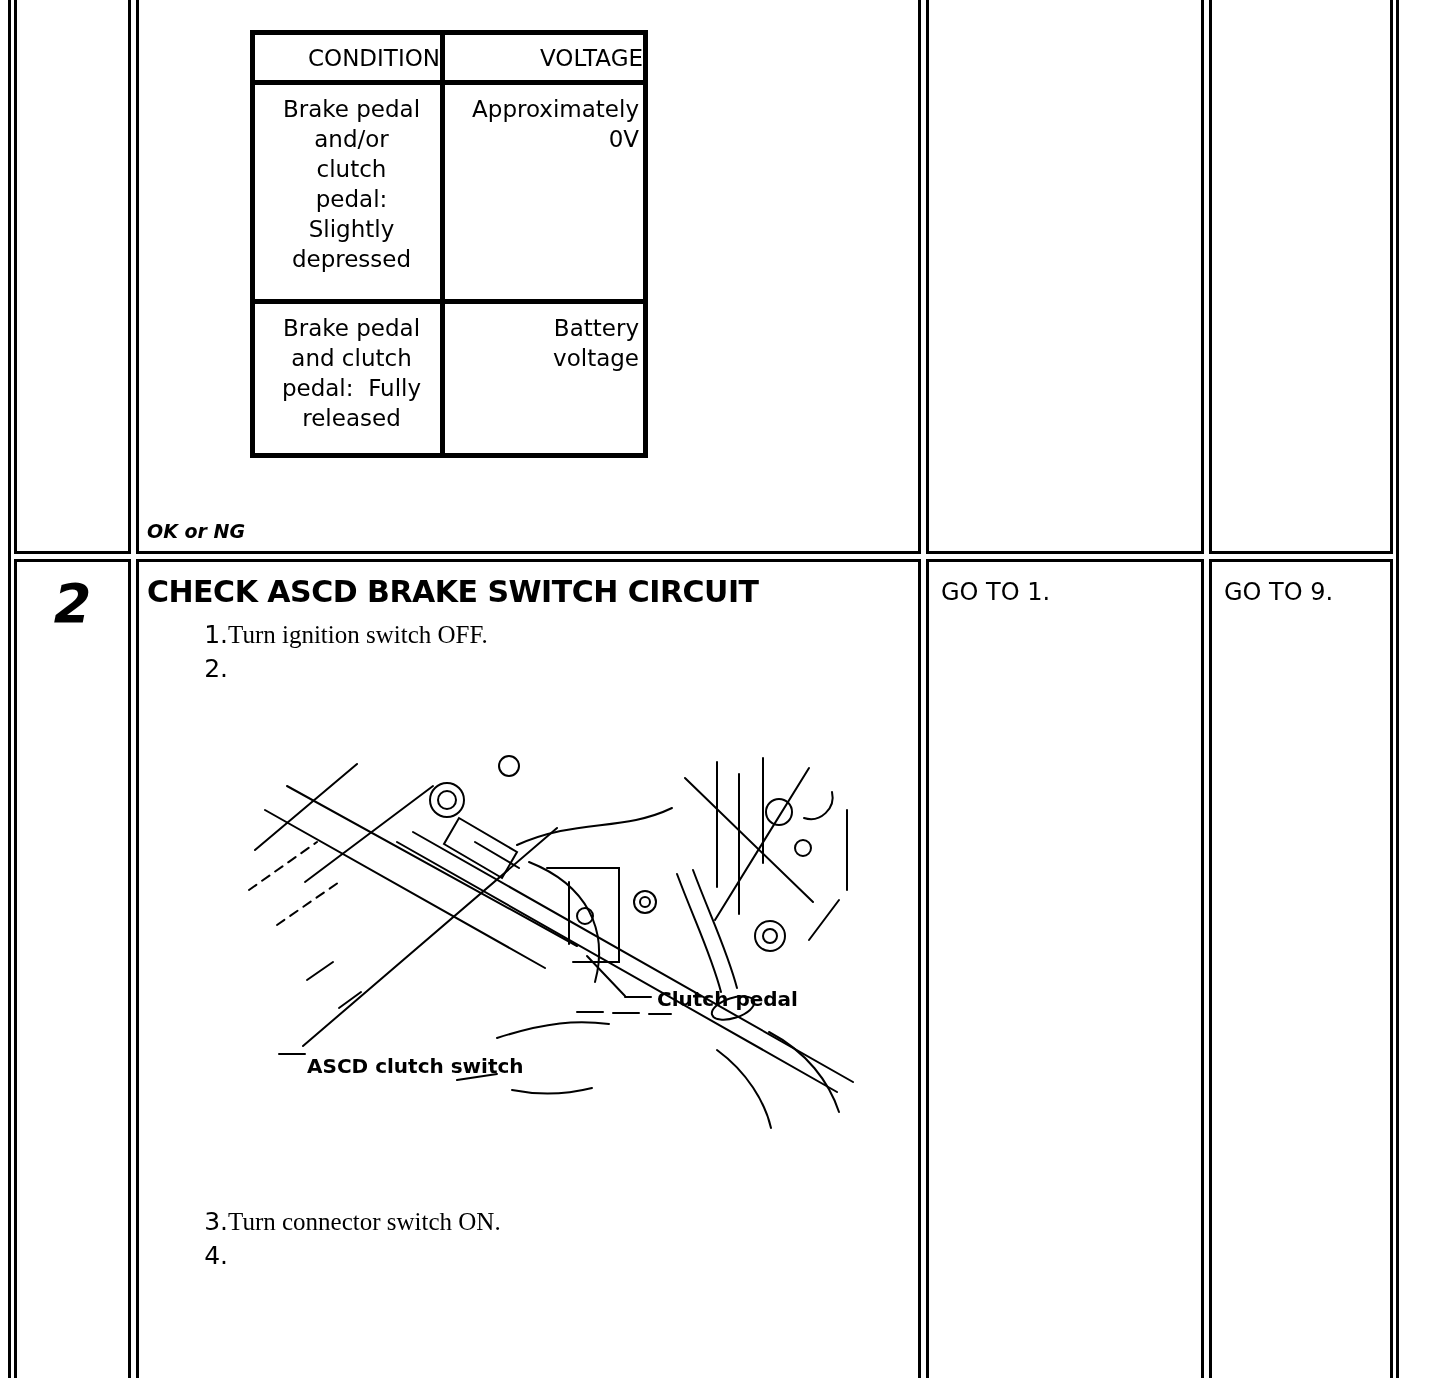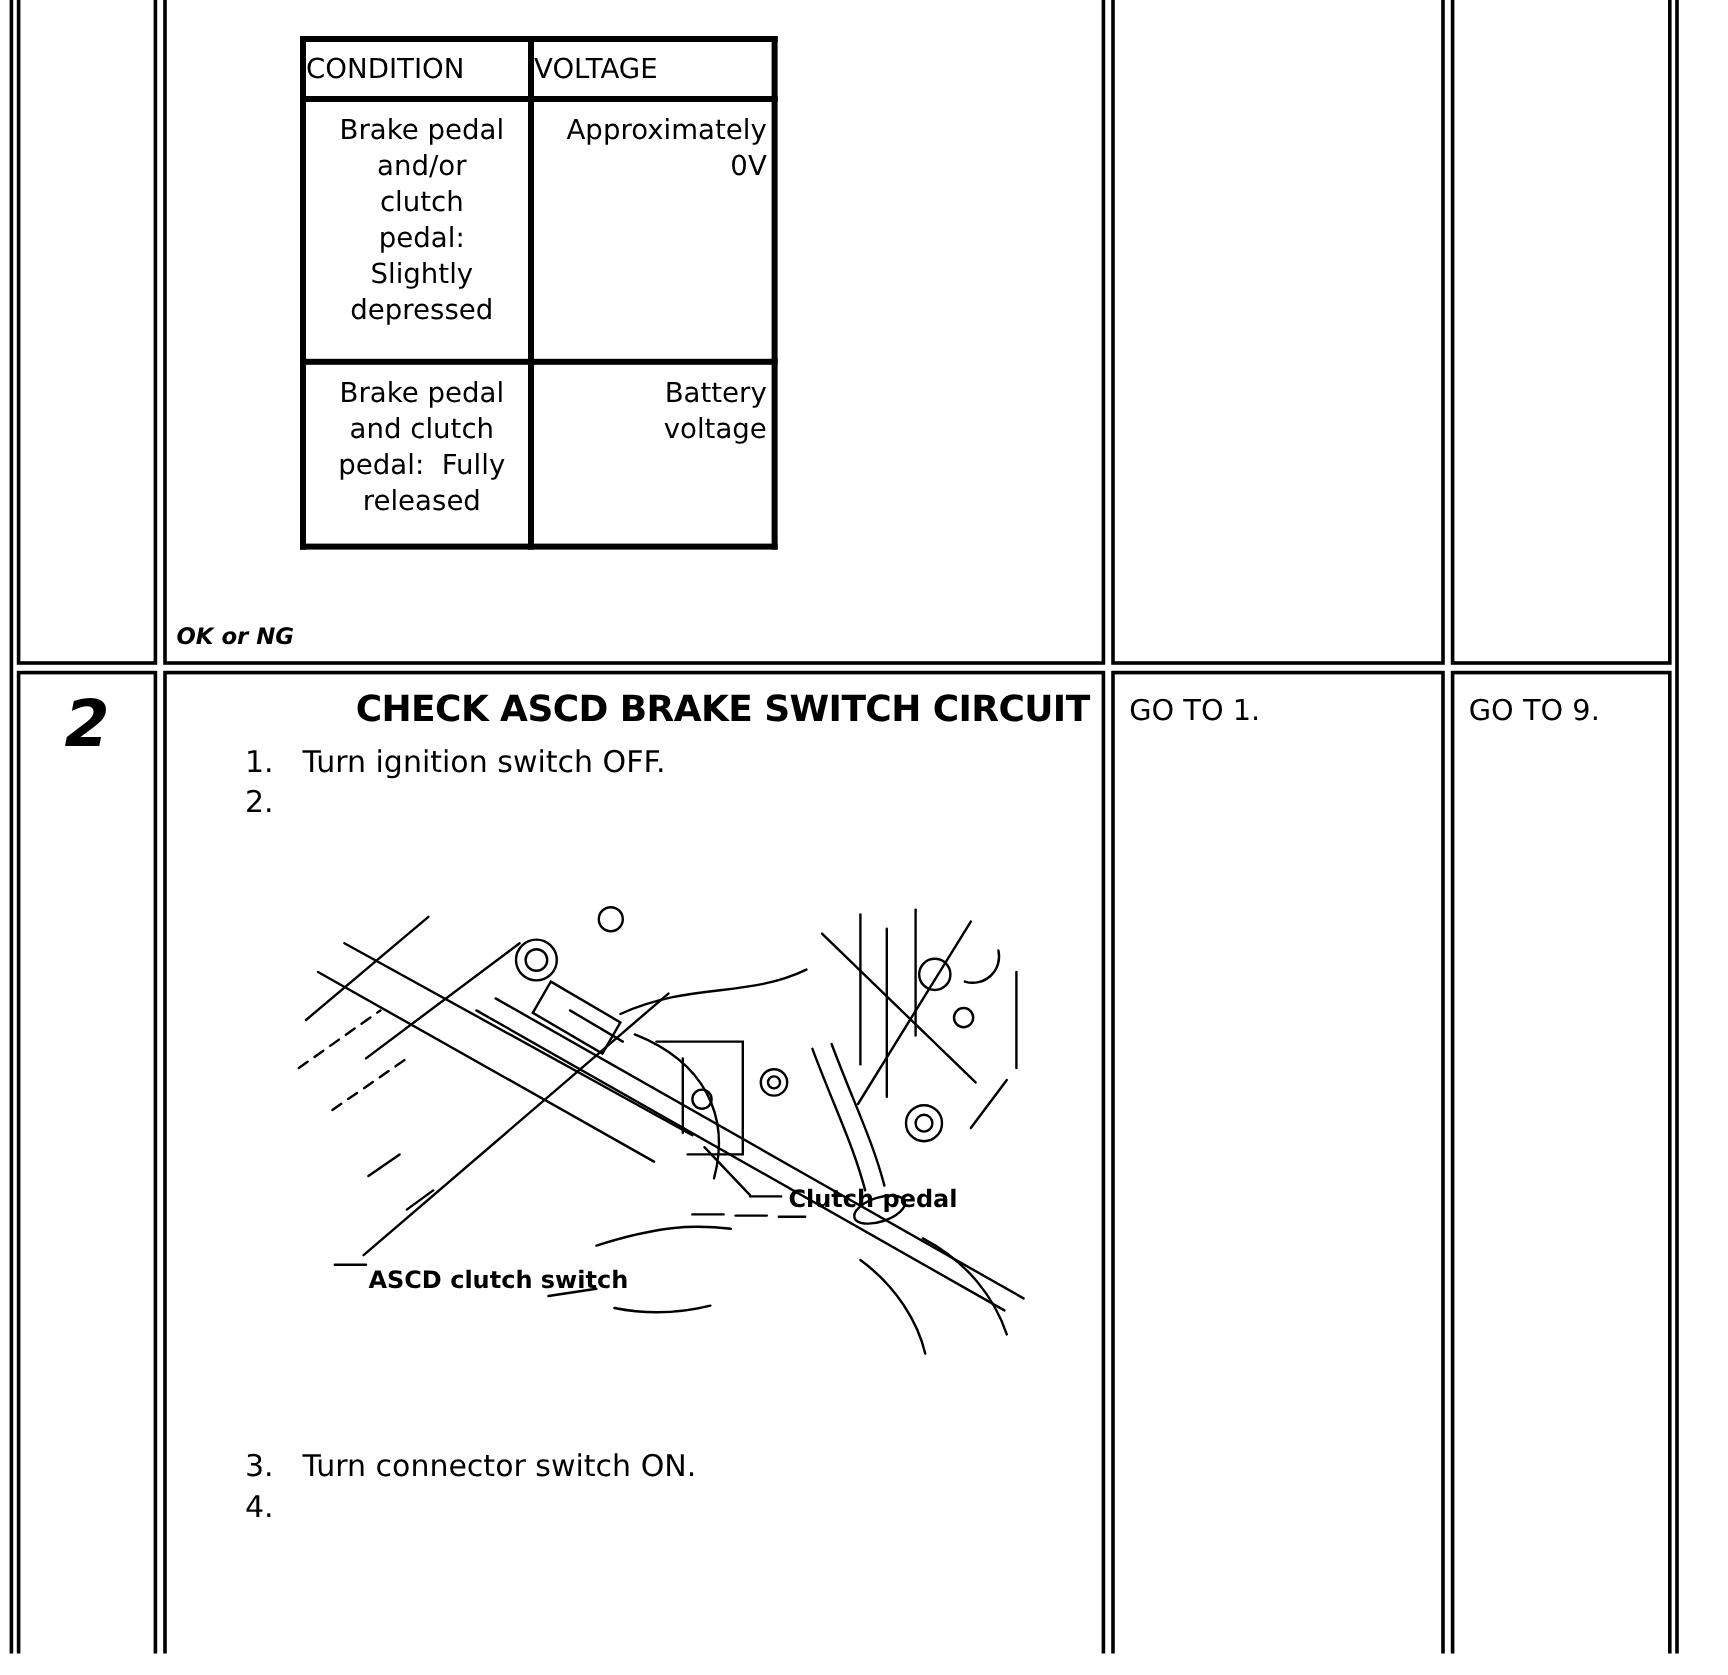--- a/index.html
+++ b/index.html
@@ -44,21 +44,21 @@
     table-layout: fixed;
     width: 398px;
     margin: 39px 0 0 103px;
   }
   table.cv th, table.cv td {
     border: 5px solid #000;
     font-size: 23px;
     line-height: 30px;
     font-weight: normal;
   }
-  table.cv th { height: 45px; text-align: left; vertical-align: middle; padding: 0; }
+  table.cv th { height: 45px; text-align: right; vertical-align: middle; padding: 0; }
   table.cv td { vertical-align: top; white-space: pre-wrap; }
   td.cond { text-align: center; padding: 9px 4px 0 12px; }
   td.volt { text-align: right; padding: 9px 4px 0 4px; }
   tr.cvr1 td { height: 205px; }
   tr.cvr2 td { height: 140px; }
   .okng {
     margin: 62px 0 0 0;
     font-size: 19px;
     font-weight: bold;
     font-style: italic;
@@ -72,26 +72,25 @@
     padding-top: 10px;
   }
   .cell.main2 { padding: 12px 10px 0 8px; }
   .proc-title {
     font-size: 30px;
     font-weight: bold;
     letter-spacing: -0.5px;
     line-height: 36px;
     margin: 0 0 8px 0;
     white-space: nowrap;
-    text-align: right;
   }
   .steps { font-size: 25px; line-height: 34px; }
   .step { display: flex; }
   .step .num { flex: 0 0 81px; text-align: right; }
-  .step .txt { margin-left: 24px; white-space: pre-line; }
+  .step .txt { white-space: pre-line; font-family: Liberation Serif, serif; }
   .figure { display: block; margin: 64px 0 0 100px; }
   .stepsB { margin-top: 70px; }
   .cell.result { font-size: 24px; padding: 16px 8px 0 12px; }
   .figure text {
     font-family: "DejaVu Sans", "Liberation Sans", sans-serif;
     font-size: 20px;
     font-weight: bold;
     fill: #000;
     stroke: none;
   }

